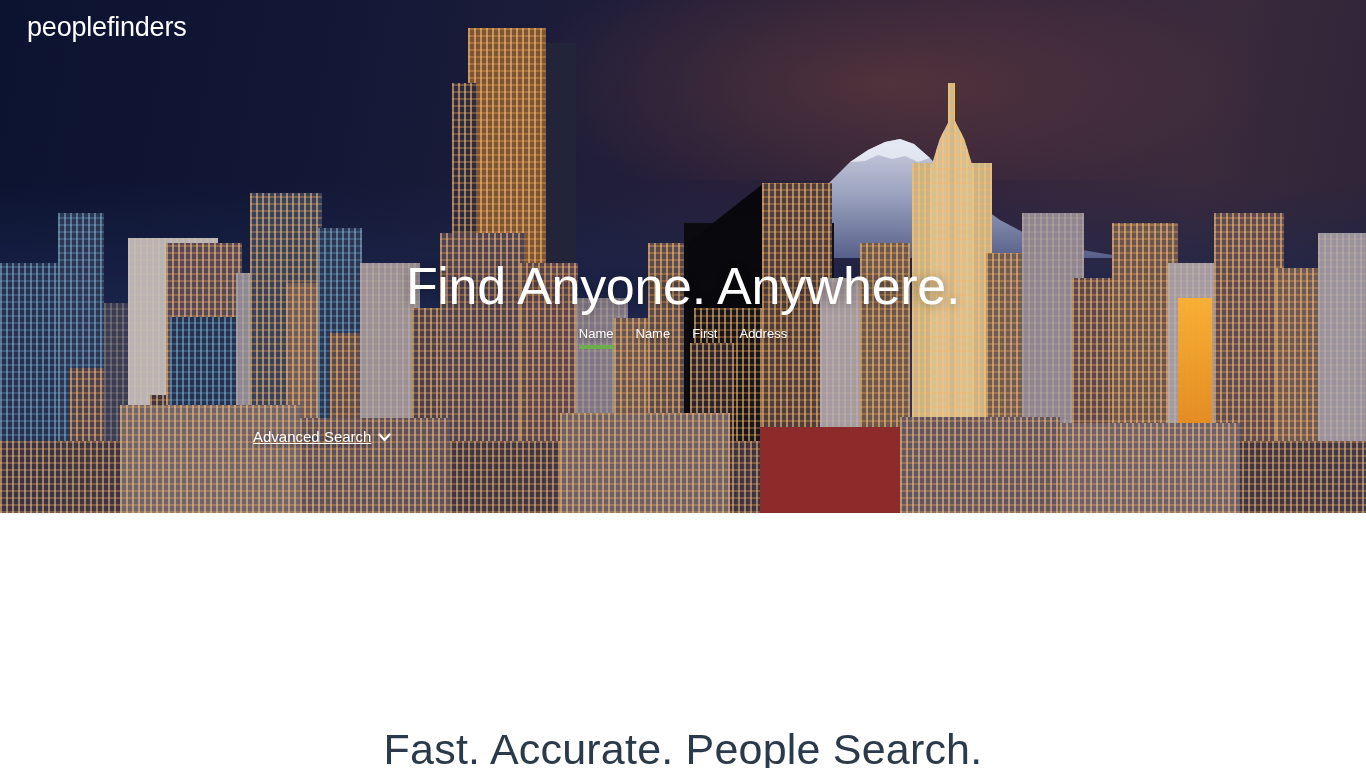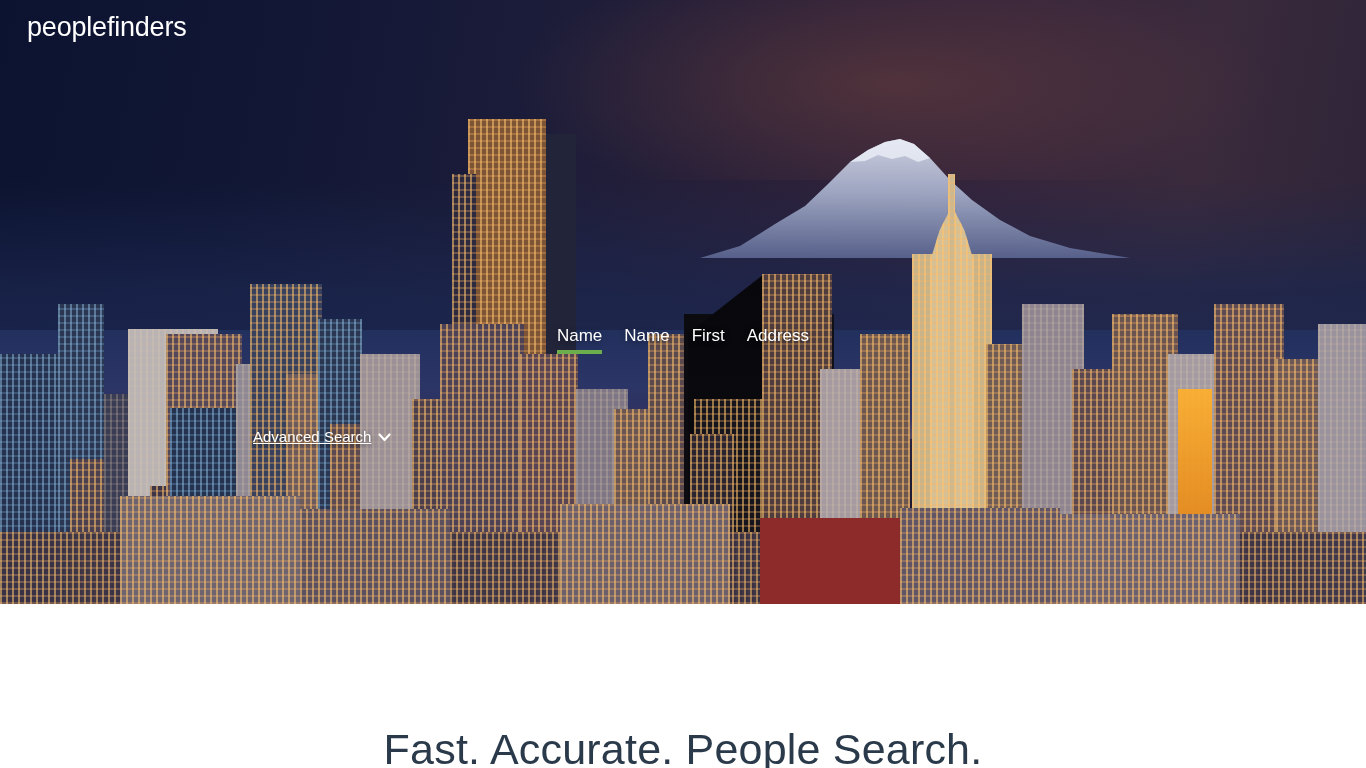--- a/index.html
+++ b/index.html
@@ -8,21 +8,21 @@
     width: 1366px; height: 768px;
     overflow: hidden;
     background: #ffffff;
     font-family: "Liberation Sans", sans-serif;
   }
 
   
   .hero {
     position: relative;
     width: 1366px;
-    height: 604px;
+    height: 513px;
     overflow: hidden;
     background: #701a75;
   }
   .hero-photo {
     position: absolute;
     inset: 0;
     overflow: hidden;
   }
   
   .sky {
@@ -158,21 +158,21 @@
   }
   .tabs {
     position: absolute; left: 0; top: 326px;
     width: 1366px;
     display: flex; justify-content: center; align-items: flex-start;
     gap: 0px;
   }
   .tab {
     position: relative;
     color: #ffffff;
-    font-size: 17px;
+    font-size: 13px;
     font-weight: 400;
     padding: 0 11px 8px 11px;
     cursor: pointer;
     text-shadow: 0 1px 6px rgba(0,0,0,.45);
   }
   .tab.active::after {
     content: "";
     position: absolute;
     left: 11px; right: 11px; bottom: 0;
     height: 4px;
@@ -346,20 +346,21 @@
       <div class="bldg w-warm" style="left:900px;width:160px;height:96px;background-color:#5f5566;"></div>
       <div class="bldg w-warm" style="left:1060px;width:180px;height:90px;background-color:#6b6070;"></div>
     </div>
   </div>
 
   <div class="header">
     <div class="logo">peoplefinders</div>
   </div>
 
   <div class="hero-content">
+    <div class="headline">Find Anyone. Anywhere.</div>
 
     <div class="tabs">
       <div class="tab active">Name</div>
       <div class="tab">Name</div>
       <div class="tab">First</div>
       <div class="tab">Address</div>
     </div>
 
 
     <div class="advanced">

